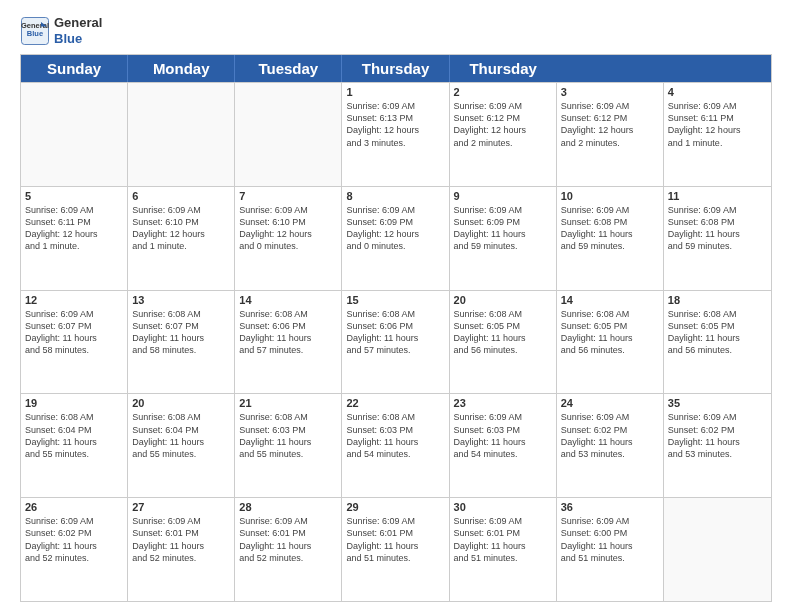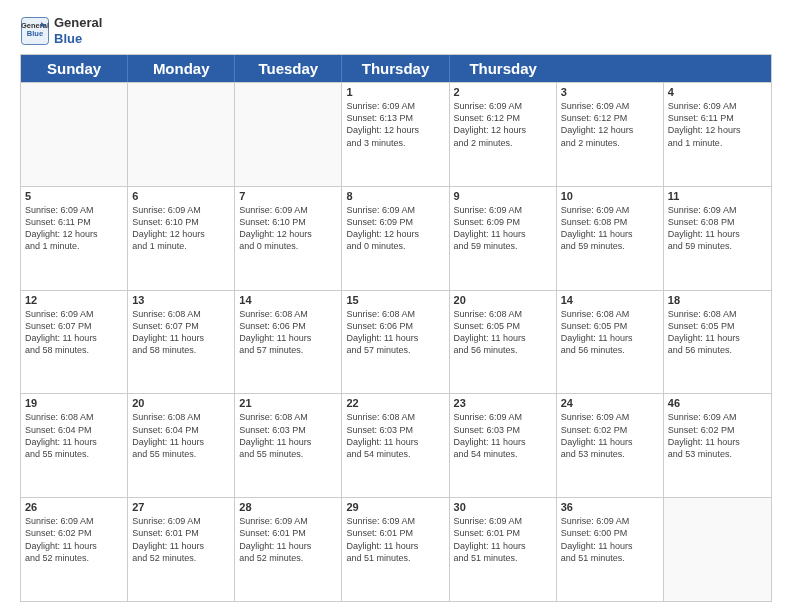--- a/index.html
+++ b/index.html
@@ -303,21 +303,21 @@
 and 54 minutes.</div>
           </div>
           <div class="cal-cell">
             <div class="cell-day">24</div>
             <div class="cell-text" style="white-space: pre-line;">Sunrise: 6:09 AM
 Sunset: 6:02 PM
 Daylight: 11 hours
 and 53 minutes.</div>
           </div>
           <div class="cal-cell">
-            <div class="cell-day">46</div>
+            <div class="cell-day">35</div>
             <div class="cell-text" style="white-space: pre-line;">Sunrise: 6:09 AM
 Sunset: 6:02 PM
 Daylight: 11 hours
 and 53 minutes.</div>
           </div>
         </div>
         <div class="cal-row">
           <div class="cal-cell">
             <div class="cell-day">26</div>
             <div class="cell-text" style="white-space: pre-line;">Sunrise: 6:09 AM

